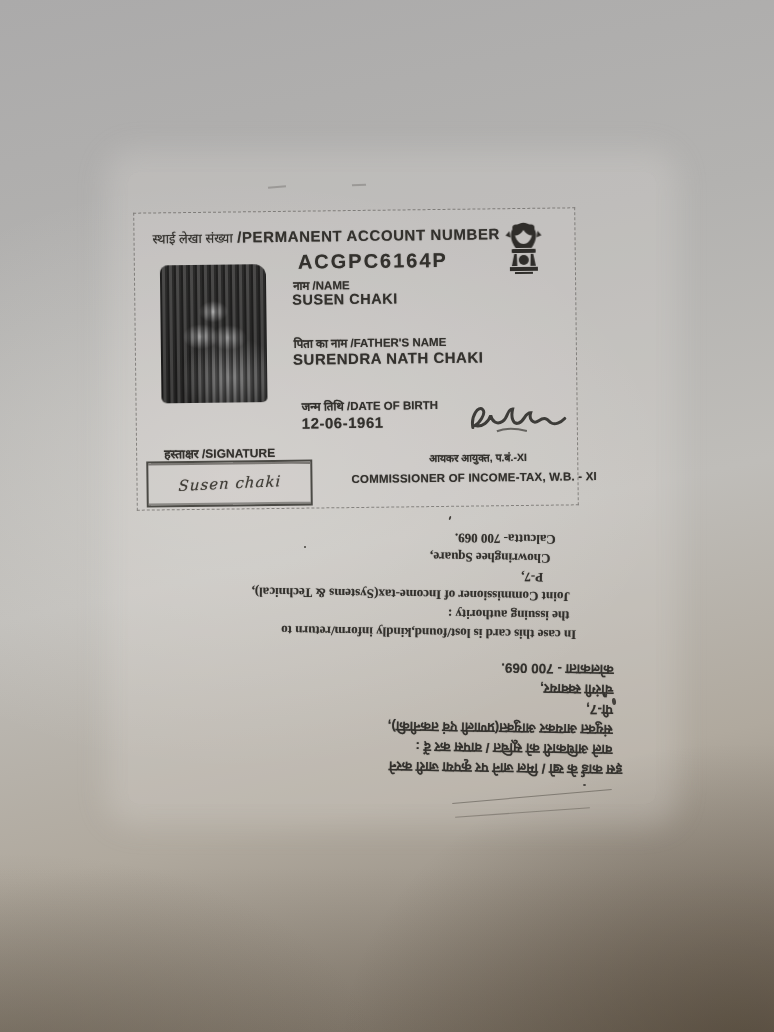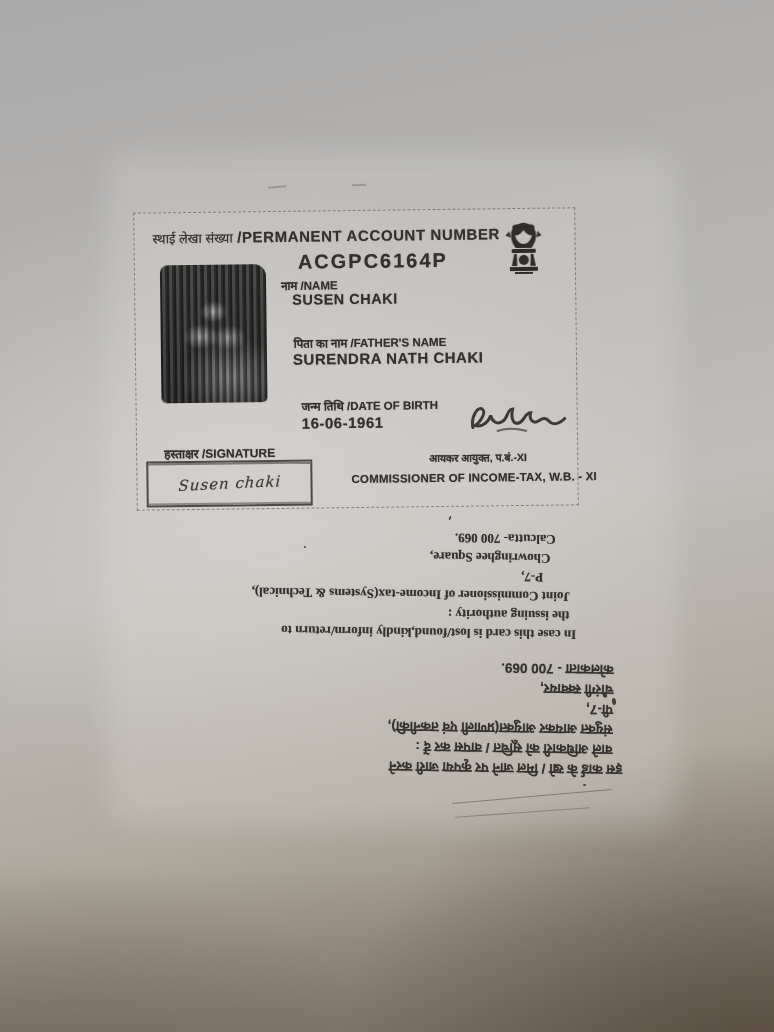--- a/index.html
+++ b/index.html
@@ -115,28 +115,28 @@
         <path d="M11.5 35 L9 47 L14.5 47 L14 35 Z"></path>
         <path d="M30.5 35 L33 47 L27.5 47 L28 35 Z"></path>
         <rect x="7" y="48" width="28" height="4"></rect>
         <rect x="12" y="53" width="18" height="2"></rect>
       </g>
     </svg>
   </div>
 
   <div class="photo"></div>
 
-  <div class="abs lbl" style="left:146px;top:66px;text-align:center;">नाम  /NAME</div>
+  <div class="abs lbl" style="left:158px;top:66px;text-align:center;">नाम  /NAME</div>
   <div class="abs val" style="left:157px;top:80px;">SUSEN CHAKI</div>
 
   <div class="abs lbl" style="left:158px;top:124px;">पिता का नाम  /FATHER'S NAME</div>
   <div class="abs val" style="left:157px;top:139px;font-size:15px;">SURENDRA NATH CHAKI</div>
 
   <div class="abs lbl" style="left:165px;top:187px;">जन्म तिथि  /DATE OF BIRTH</div>
-  <div class="abs val" style="left:165px;top:203px;font-size:15px;">16-06-1961</div>
+  <div class="abs val" style="left:165px;top:203px;font-size:15px;">12-06-1961</div>
 
   <div class="com-sig">
     <svg width="104" height="44" viewBox="0 0 104 44">
       <path d="M6 30 C4 18 12 8 16 12 C20 16 12 26 8 28 C16 30 22 24 24 18 C25 24 30 28 36 24 C42 20 40 12 46 12 C44 20 46 28 52 26 C58 24 58 16 64 16 C62 22 66 28 72 24 C78 20 80 22 84 26 C88 29 94 26 98 22" stroke="#2e2c29" stroke-width="3" fill="none" stroke-linecap="round" opacity="0.9"></path>
       <path d="M30 34 C40 30 52 32 60 34" stroke="#2e2c29" stroke-width="2" fill="none" opacity="0.65"></path>
     </svg>
   </div>
 
   <div class="abs auth-hi" style="left:292px;top:241px;">आयकर आयुक्त, प.बं.-XI</div>
   <div class="abs auth-en" style="left:214px;top:262px;">COMMISSIONER OF INCOME-TAX,  W.B. - XI</div>

